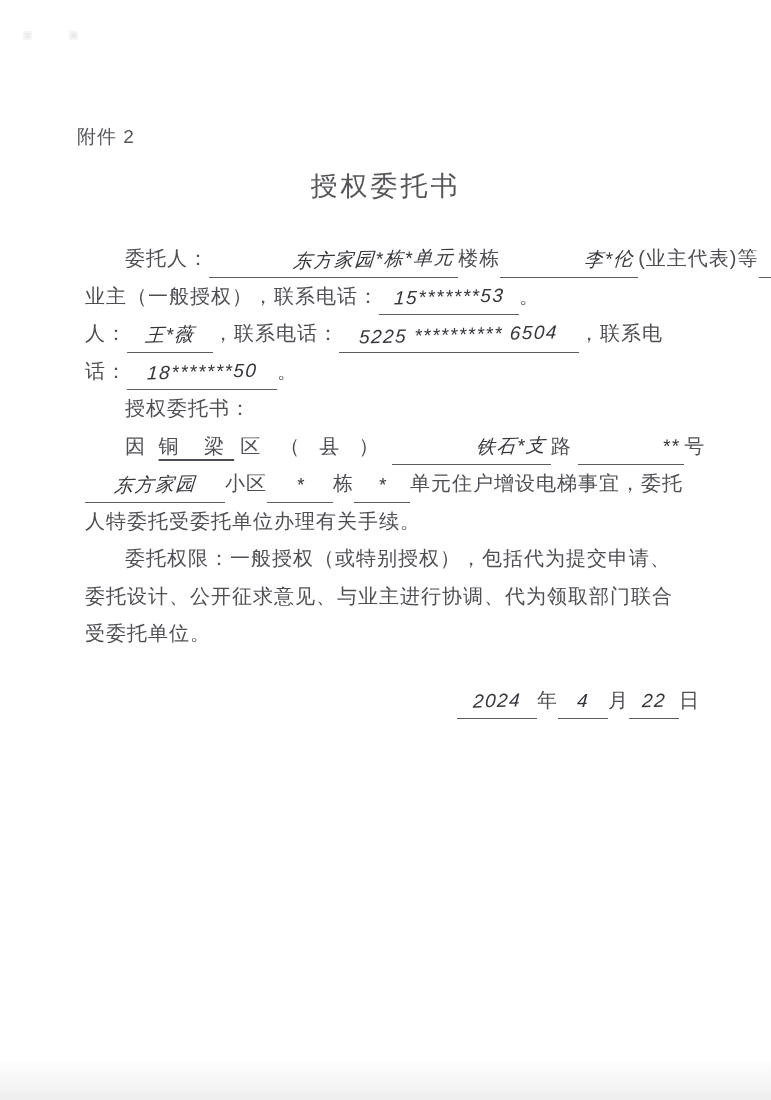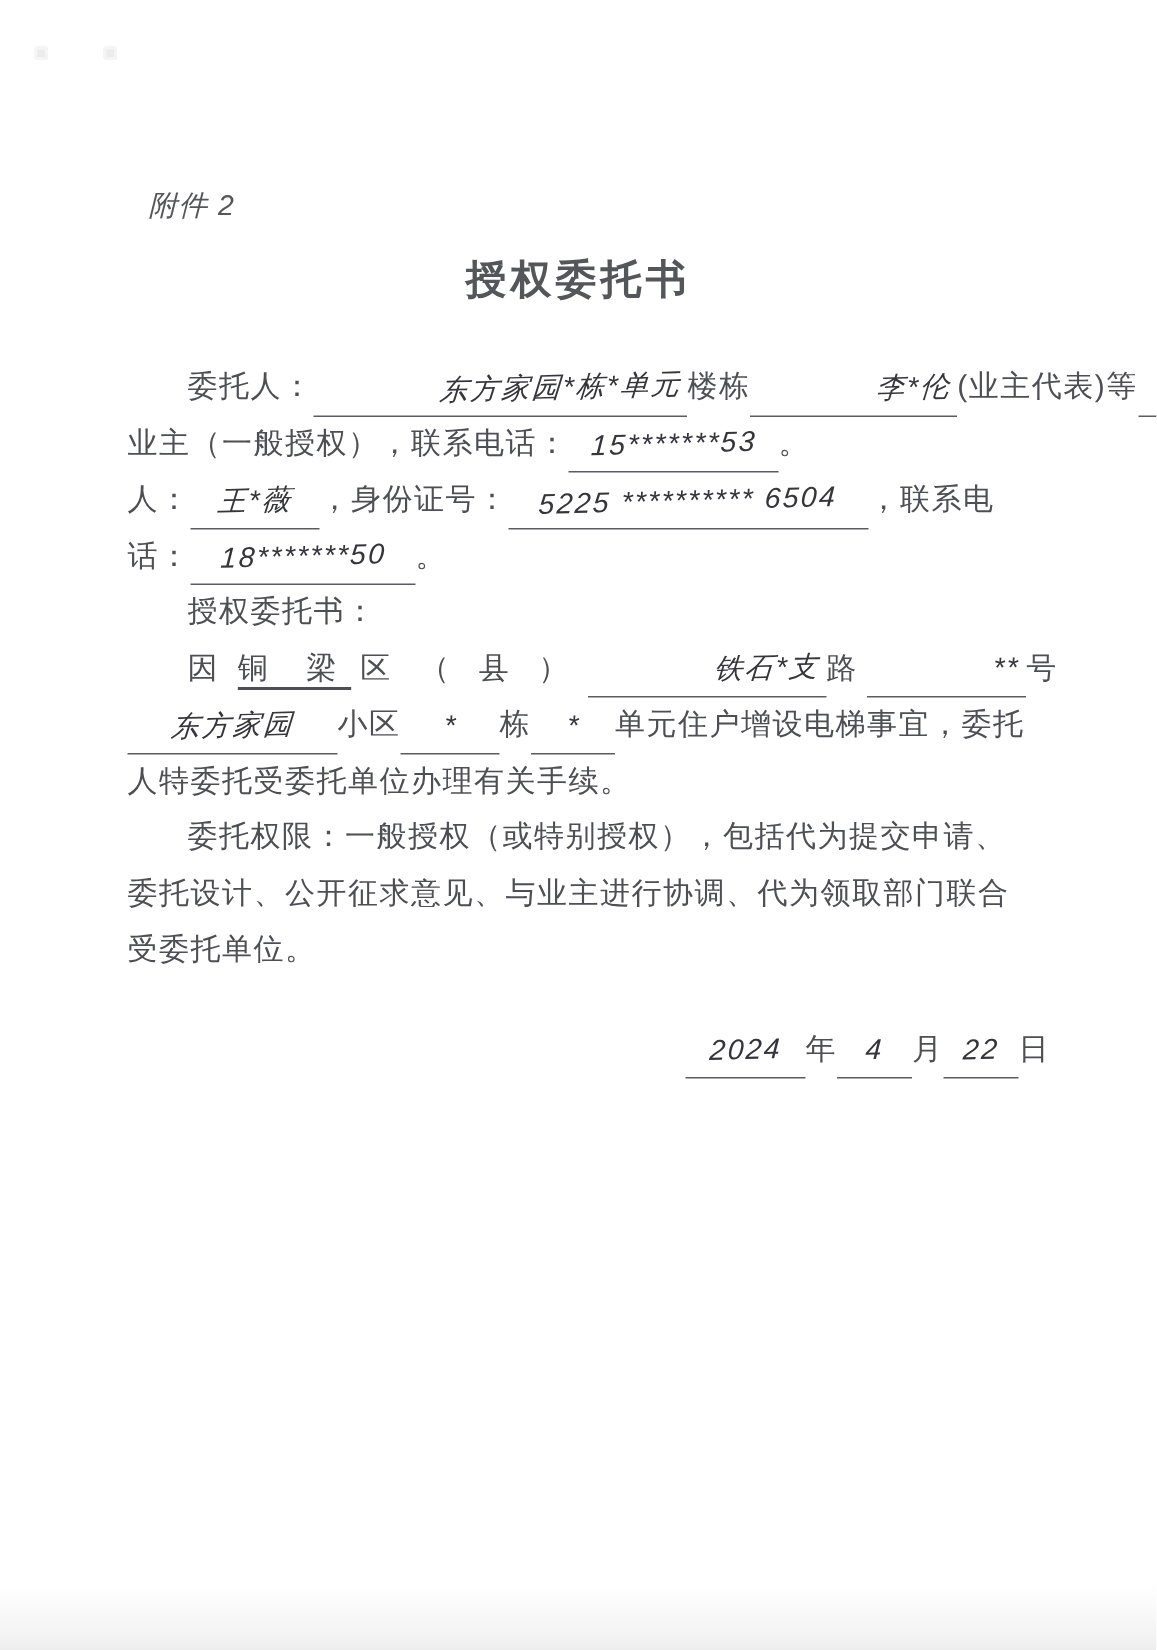--- a/index.html
+++ b/index.html
@@ -9,26 +9,26 @@
     background:linear-gradient(180deg,#ffffff 0%,#ffffff 96%,#f4f4f5 99%,#ededee 100%);
     overflow:hidden;
     font-family:"Liberation Sans",sans-serif;
     color:#4e4f54;
   }
   .artifact{
     position:absolute;width:9px;height:9px;border-radius:2px;
     background:#ececee;box-shadow:inset 0 0 0 2px #f5f5f6;
   }
   .attachment{
-    position:absolute;left:99px;top:124px;
-    font-size:19px;letter-spacing:1px;color:#55565b;font-style:italic;
+    position:absolute;left:77px;top:124px;
+    font-size:19px;letter-spacing:1px;color:#55565b;
   }
   .title{
     position:absolute;left:0;top:168px;width:100%;
-    text-align:center;font-size:27px;font-weight:700;
+    text-align:center;font-size:27px;font-weight:400;
     letter-spacing:3px;color:#55565a;
   }
   .body{
     position:absolute;left:85px;top:240px;width:617px;
     font-size:20px;line-height:37.5px;letter-spacing:1px;color:#4e4f54;
   }
   .line{white-space:nowrap;}
   .ind{text-indent:40px;}
   .blank{
     display:inline-block;
@@ -67,21 +67,21 @@
 
   <div class="attachment">附件 2</div>
 
   <div class="title">授权委托书</div>
 
   <div class="body">
 
     <div class="line ind"><span>委托人：</span><span class="blank" style="min-width:158px;"><span class="hw">东方家园*栋*单元</span></span><span>楼栋</span><span class="blank" style="min-width:66px;"><span class="hw">李*伦</span></span><span>(业主代表)等</span><span class="blank" style="min-width:34px;"></span></div>
     <div class="line"><span>业主（一般授权），联系电话：</span><span class="blank" style="min-width:132px;"><span class="hw">15*******53</span></span><span>。</span></div>
 
-    <div class="line"><span>人：</span><span class="blank" style="min-width:78px;"><span class="hw">王*薇</span></span><span>，身份证号：</span><span class="blank" style="min-width:232px;"><span class="hw">5225 ********** 6504</span></span><span>，联系电</span></div>
+    <div class="line"><span>人：</span><span class="blank" style="min-width:78px;"><span class="hw">王*薇</span></span><span>，联系电话：</span><span class="blank" style="min-width:232px;"><span class="hw">5225 ********** 6504</span></span><span>，联系电</span></div>
     <div class="line"><span>话：</span><span class="blank" style="min-width:142px;"><span class="hw">18*******50</span></span><span>。</span></div>
 
     <div class="line ind"><span>授权委托书：</span></div>
 
     <div class="line ind"><span>因</span> <span class="u district">铜 梁</span><span class="spaced">区 （ 县 ）</span> <span class="blank" style="min-width:108px;"><span class="hw">铁石*支</span></span><span>路</span> <span class="blank" style="min-width:74px;"><span class="hw">**</span></span><span>号</span></div>
     <div class="line"><span class="blank" style="min-width:132px;"><span class="hw">东方家园</span></span><span>小区</span><span class="blank" style="min-width:58px;"><span class="hw">*</span></span><span>栋</span><span class="blank" style="min-width:48px;"><span class="hw">*</span></span><span>单元住户增设电梯事宜，委托</span></div>
     <div class="line"><span>人特委托受委托单位办理有关手续。</span></div>
 
     <div class="line ind"><span>委托权限：一般授权（或特别授权），包括代为提交申请、</span></div>
     <div class="line"><span>委托设计、公开征求意见、与业主进行协调、代为领取部门联合</span></div>

